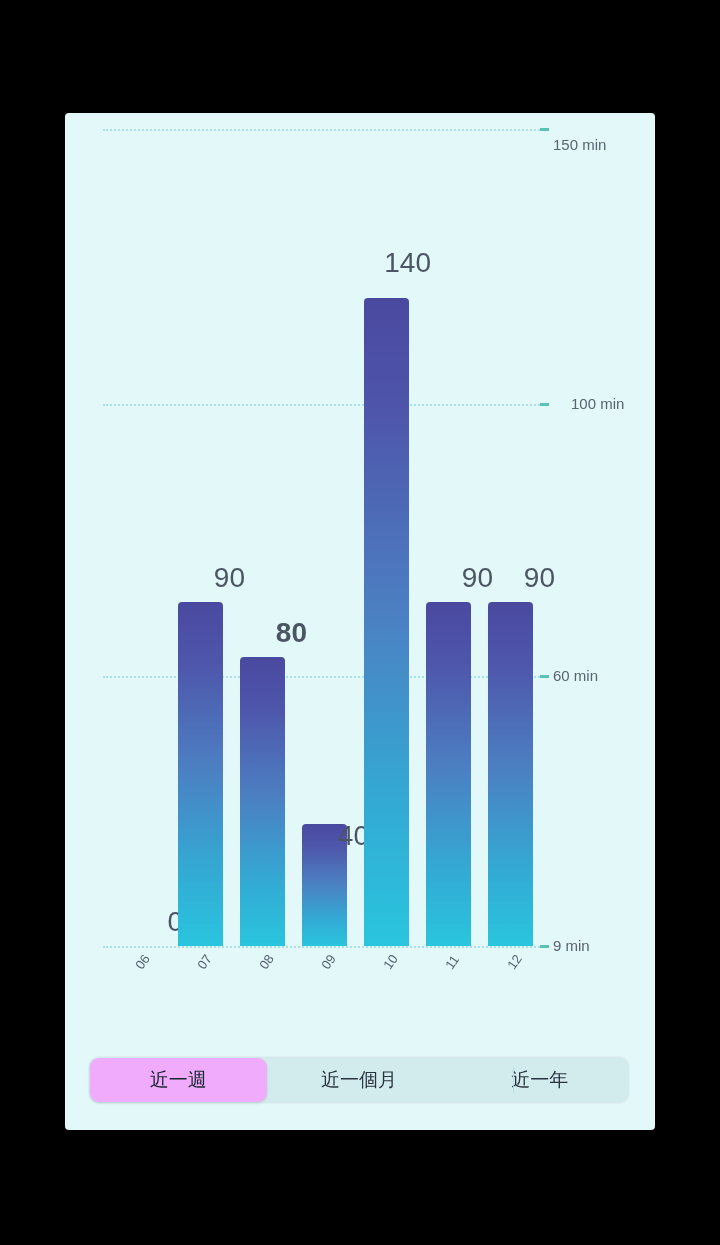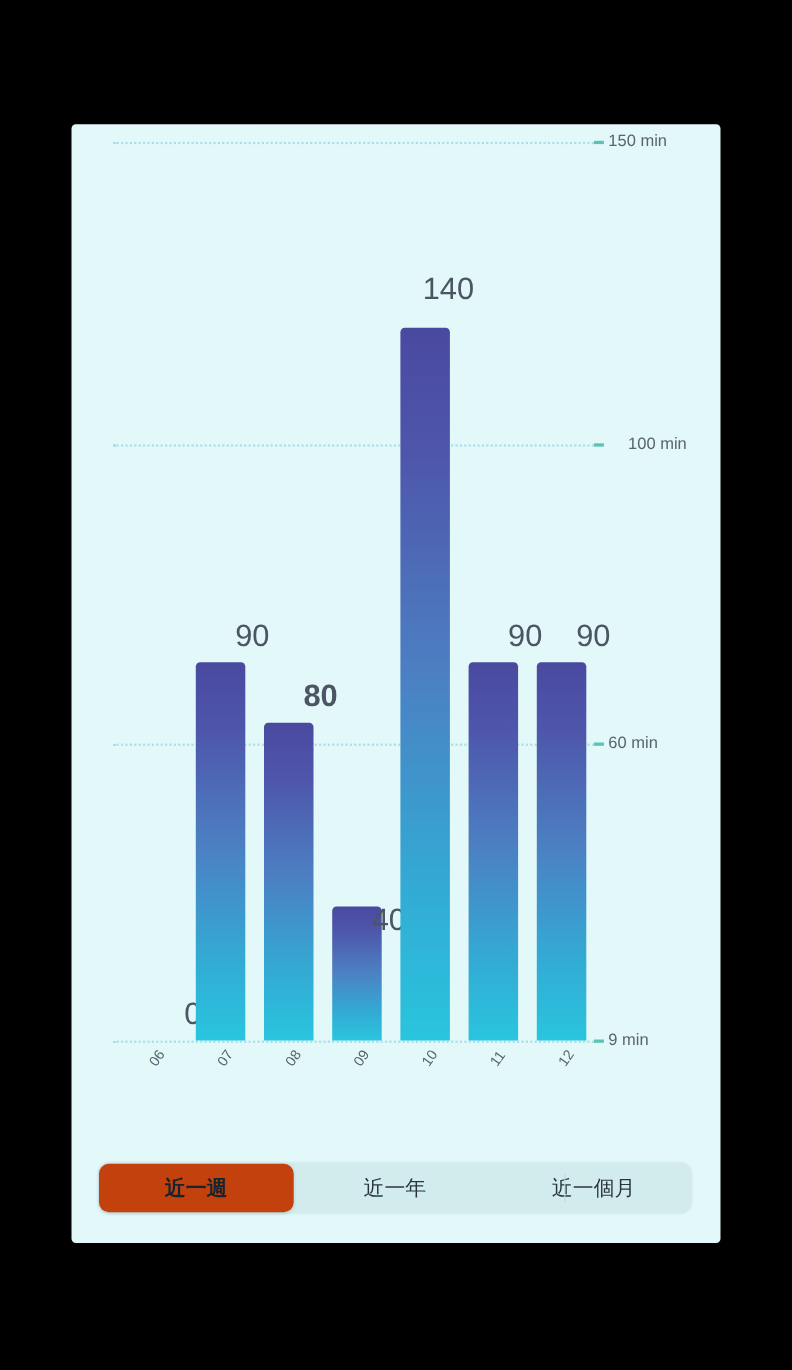--- a/index.html
+++ b/index.html
@@ -106,44 +106,44 @@
     display: flex;
     align-items: center;
     justify-content: center;
     font-size: 19px;
     color: #2a3440;
     border-radius: 9px;
     position: relative;
     cursor: pointer;
   }
   .tab.active {
-    background: #c2410c;
+    background: #f0abfc;
     color: #16242e;
-    font-weight: bold;
+    font-weight: normal;
     box-shadow: 0 1px 3px rgba(0,0,0,0.12);
   }
   .tab-divider {
     position: absolute;
     left: 425px;
     top: 11px;
     width: 1px;
     height: 26px;
     background: #b9dde2;
   }
 </style>
 </head>
 <body>
 
 <div id="chart-card">
 
   <div id="plot-area">
 
     <div class="gridline" style="top:16px;"></div>
     <div class="grid-tick" style="top:15px;"></div>
-    <div class="grid-label" style="top:8px;">150 min</div>
+    <div class="grid-label" style="top:24px;">150 min</div>
 
     <div class="gridline" style="top:291px;"></div>
     <div class="grid-tick" style="top:290px;"></div>
     <div class="grid-label" style="top:283px;margin-left:18px;">100 min</div>
 
     <div class="gridline" style="top:563px;"></div>
     <div class="grid-tick" style="top:562px;"></div>
     <div class="grid-label" style="top:555px;">60 min</div>
 
     <div class="gridline" style="top:833px;"></div>
@@ -175,18 +175,18 @@
     <div class="x-label" style="left:192px; top:851px;">08</div>
     <div class="x-label" style="left:254px; top:851px;">09</div>
     <div class="x-label" style="left:316px; top:851px;">10</div>
     <div class="x-label" style="left:378px; top:851px;">11</div>
     <div class="x-label" style="left:440px; top:851px;">12</div>
 
   </div>
 
   <div id="period-tabs">
     <div class="tab active">近一週</div>
+    <div class="tab">近一個月</div>
     <div class="tab">近一年</div>
-    <div class="tab">近一個月</div>
     <div class="tab-divider"></div>
   </div>
 
 </div>
 
 </body></html>

